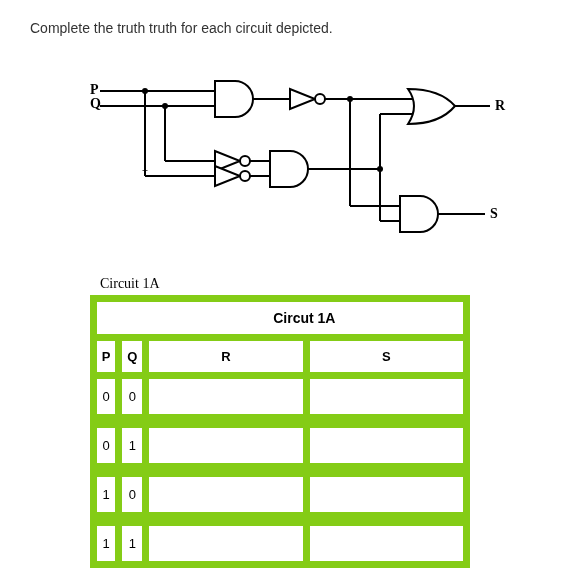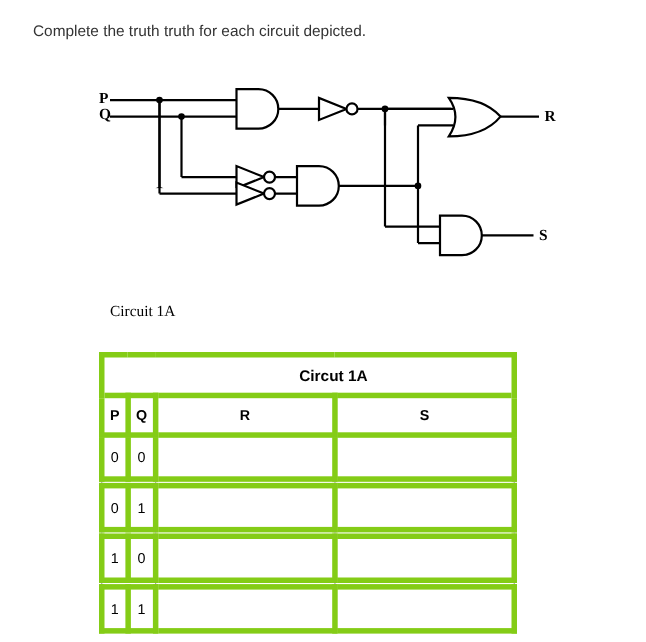--- a/index.html
+++ b/index.html
@@ -18,32 +18,32 @@
     .circuit-container {
       position: relative;
       width: 420px;
       height: 180px;
       margin: 0 0 20px 60px;
     }
     .circuit-label {
       font-family: 'Times New Roman', serif;
       font-size: 14px;
       margin-left: 70px;
-      margin-bottom: 28px;
+      margin-bottom: 3px;
     }
     .table-container {
       margin-left: 60px;
       width: 380px;
     }
     table {
       border-collapse: collapse;
       width: 100%;
     }
     th, td {
-      border: 5px solid #84cc16;
+      border: 7px solid #84cc16;
       text-align: center;
       font-size: 13px;
     }
     .title-cell {
       padding: 8px;
       font-size: 14px;
     }
     .header-row th {
       padding: 8px 4px;
     }

